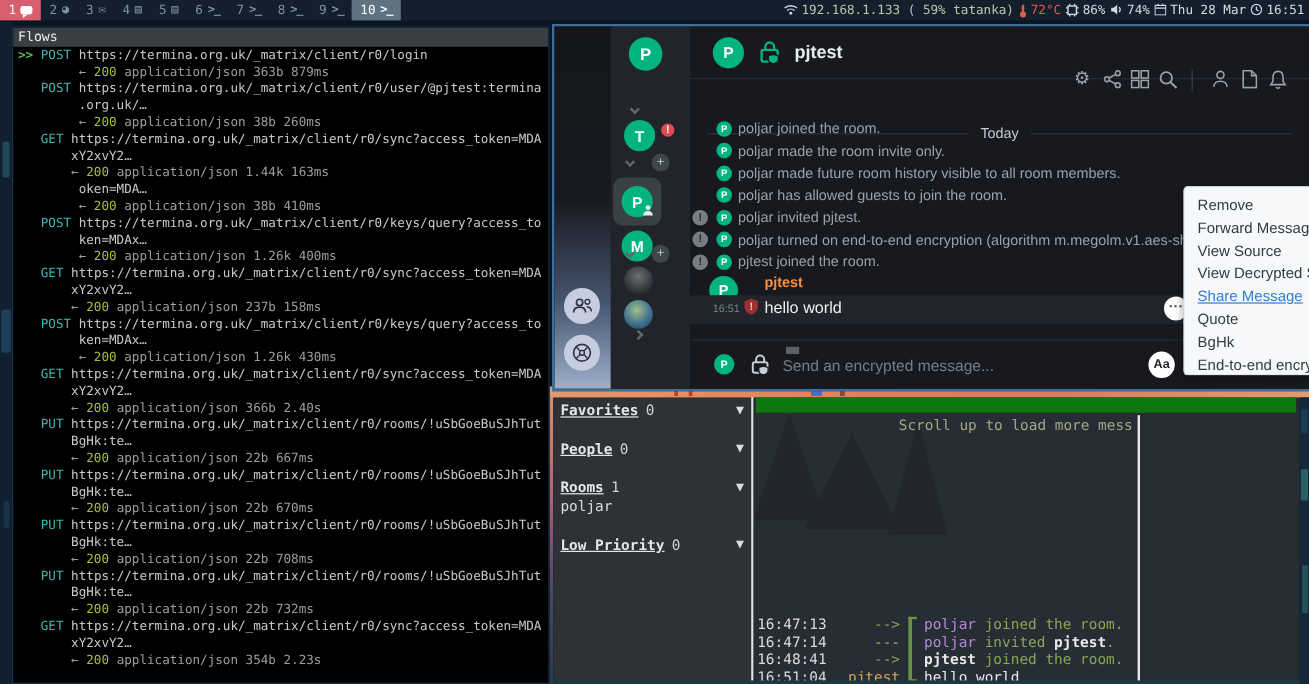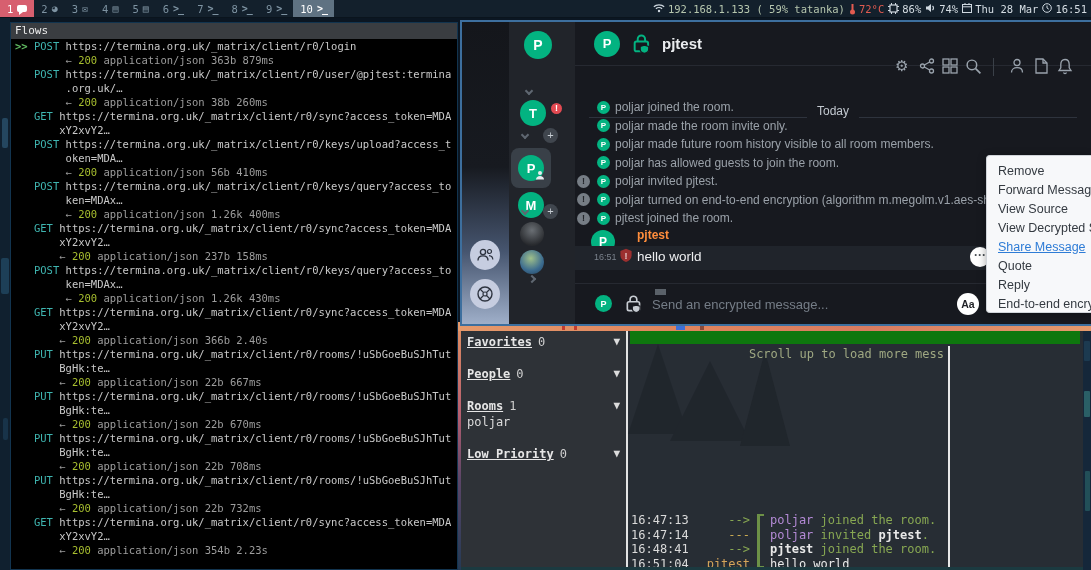--- a/index.html
+++ b/index.html
@@ -75,21 +75,21 @@
              text-align:center;line-height:11px;}
   .room-sel{position:absolute;width:40px;height:40px;border-radius:8px;background:#394048;}
   .img-av{position:absolute;width:24px;height:24px;border-radius:50%;}
   #mainpane{position:absolute;left:113px;top:0;width:516px;height:302px;background:#17191f;}
   #el-header{position:absolute;left:0;top:0;width:516px;height:44px;border-bottom:1px solid #262931;
              display:flex;align-items:center;}
   #room-name{color:#eaecef;font-size:15px;font-weight:bold;margin-left:10px;}
   .hicon{position:absolute;top:36px;color:#9aa3ad;cursor:pointer;}
   .hdivider{position:absolute;top:36px;width:1px;height:18px;background:#3a4048;}
   
-  #today-divider{position:absolute;left:14px;top:82px;width:488px;display:flex;align-items:flex-end;
+  #today-divider{position:absolute;left:14px;top:82px;width:488px;display:flex;align-items:center;
                  color:#c3c9d0;font-size:12px;gap:10px;}
   #today-divider .dline{flex:1;height:1px;background:#2e333d;}
   #events{position:absolute;left:0;top:76px;width:516px;}
   .ev{height:18.5px;display:flex;align-items:center;position:relative;}
   .ev-info{position:absolute;left:2px;width:13px;height:13px;border-radius:50%;background:#767d85;
            color:#23262b;font-size:9px;font-weight:bold;text-align:center;line-height:13px;}
   .ev-av{position:absolute;left:22px;width:13px;height:13px;font-size:8px;}
   .ev-text{position:absolute;left:40px;color:#9aa1a9;font-size:12px;white-space:nowrap;}
   #msg-avatar{position:absolute;left:16px;top:208px;width:24px;height:24px;font-size:12px;}
   #msg-sender{position:absolute;left:62px;top:206px;color:#ff8d3c;font-size:12px;font-weight:bold;}
@@ -271,23 +271,23 @@
   <div id="mitm">
     <div id="mitm-title">Flows</div>
     <div id="flows">
         <div class="tline"><span class="fmk">&gt;&gt; </span><span class="fmethod">POST</span> <span class="furl">https://termina.org.uk/_matrix/client/r0/login</span></div>
         <div class="tline"><span class="fdim">        ← </span><span class="fcode">200</span><span class="fdim"> application/json 363b 879ms</span></div>
         <div class="tline"><span class="fmk">   </span><span class="fmethod">POST</span> <span class="furl">https://termina.org.uk/_matrix/client/r0/user/@pjtest:termina</span></div>
         <div class="tline"><span class="furl">        .org.uk/…</span></div>
         <div class="tline"><span class="fdim">        ← </span><span class="fcode">200</span><span class="fdim"> application/json 38b 260ms</span></div>
         <div class="tline"><span class="fmk">   </span><span class="fmethod">GET</span> <span class="furl">https://termina.org.uk/_matrix/client/r0/sync?access_token=MDA</span></div>
         <div class="tline"><span class="furl">       xY2xvY2…</span></div>
-        <div class="tline"><span class="fmk">   </span><span class="fmethod">POST</span> <span class="furl">https://termina.org.uk/_matrix/client/r0/keys/upload?access_t</span></div>
+        <div class="tline"><span class="fdim">       ← </span><span class="fcode">200</span><span class="fdim"> application/json 1.44k 163ms</span></div>
         <div class="tline"><span class="furl">        oken=MDA…</span></div>
-        <div class="tline"><span class="fdim">        ← </span><span class="fcode">200</span><span class="fdim"> application/json 56b 410ms</span></div>
+        <div class="tline"><span class="fdim">        ← </span><span class="fcode">200</span><span class="fdim"> application/json 38b 410ms</span></div>
         <div class="tline"><span class="fmk">   </span><span class="fmethod">POST</span> <span class="furl">https://termina.org.uk/_matrix/client/r0/keys/query?access_to</span></div>
         <div class="tline"><span class="furl">        ken=MDAx…</span></div>
         <div class="tline"><span class="fdim">        ← </span><span class="fcode">200</span><span class="fdim"> application/json 1.26k 400ms</span></div>
         <div class="tline"><span class="fmk">   </span><span class="fmethod">GET</span> <span class="furl">https://termina.org.uk/_matrix/client/r0/sync?access_token=MDA</span></div>
         <div class="tline"><span class="furl">       xY2xvY2…</span></div>
         <div class="tline"><span class="fdim">       ← </span><span class="fcode">200</span><span class="fdim"> application/json 237b 158ms</span></div>
         <div class="tline"><span class="fmk">   </span><span class="fmethod">POST</span> <span class="furl">https://termina.org.uk/_matrix/client/r0/keys/query?access_to</span></div>
         <div class="tline"><span class="furl">        ken=MDAx…</span></div>
         <div class="tline"><span class="fdim">        ← </span><span class="fcode">200</span><span class="fdim"> application/json 1.26k 430ms</span></div>
         <div class="tline"><span class="fmk">   </span><span class="fmethod">GET</span> <span class="furl">https://termina.org.uk/_matrix/client/r0/sync?access_token=MDA</span></div>
@@ -466,21 +466,21 @@
     </div>
 
     <div id="ctxmenu">
 
     <div class="menu-item">Remove</div>
         <div class="menu-item">Forward Message</div>
         <div class="menu-item">View Source</div>
         <div class="menu-item">View Decrypted S</div>
         <div class="menu-item menu-hl">Share Message</div>
         <div class="menu-item">Quote</div>
-        <div class="menu-item">Reply</div>
+        <div class="menu-item">BgHk</div>
         <div class="menu-item">End-to-end encry</div>
       </div>
   </div>
 
   <div id="quat">
     <div id="q-side">
 
     <div class="q-group">
           <div class="q-gh">
             <span class="q-glabel">Favorites</span>

